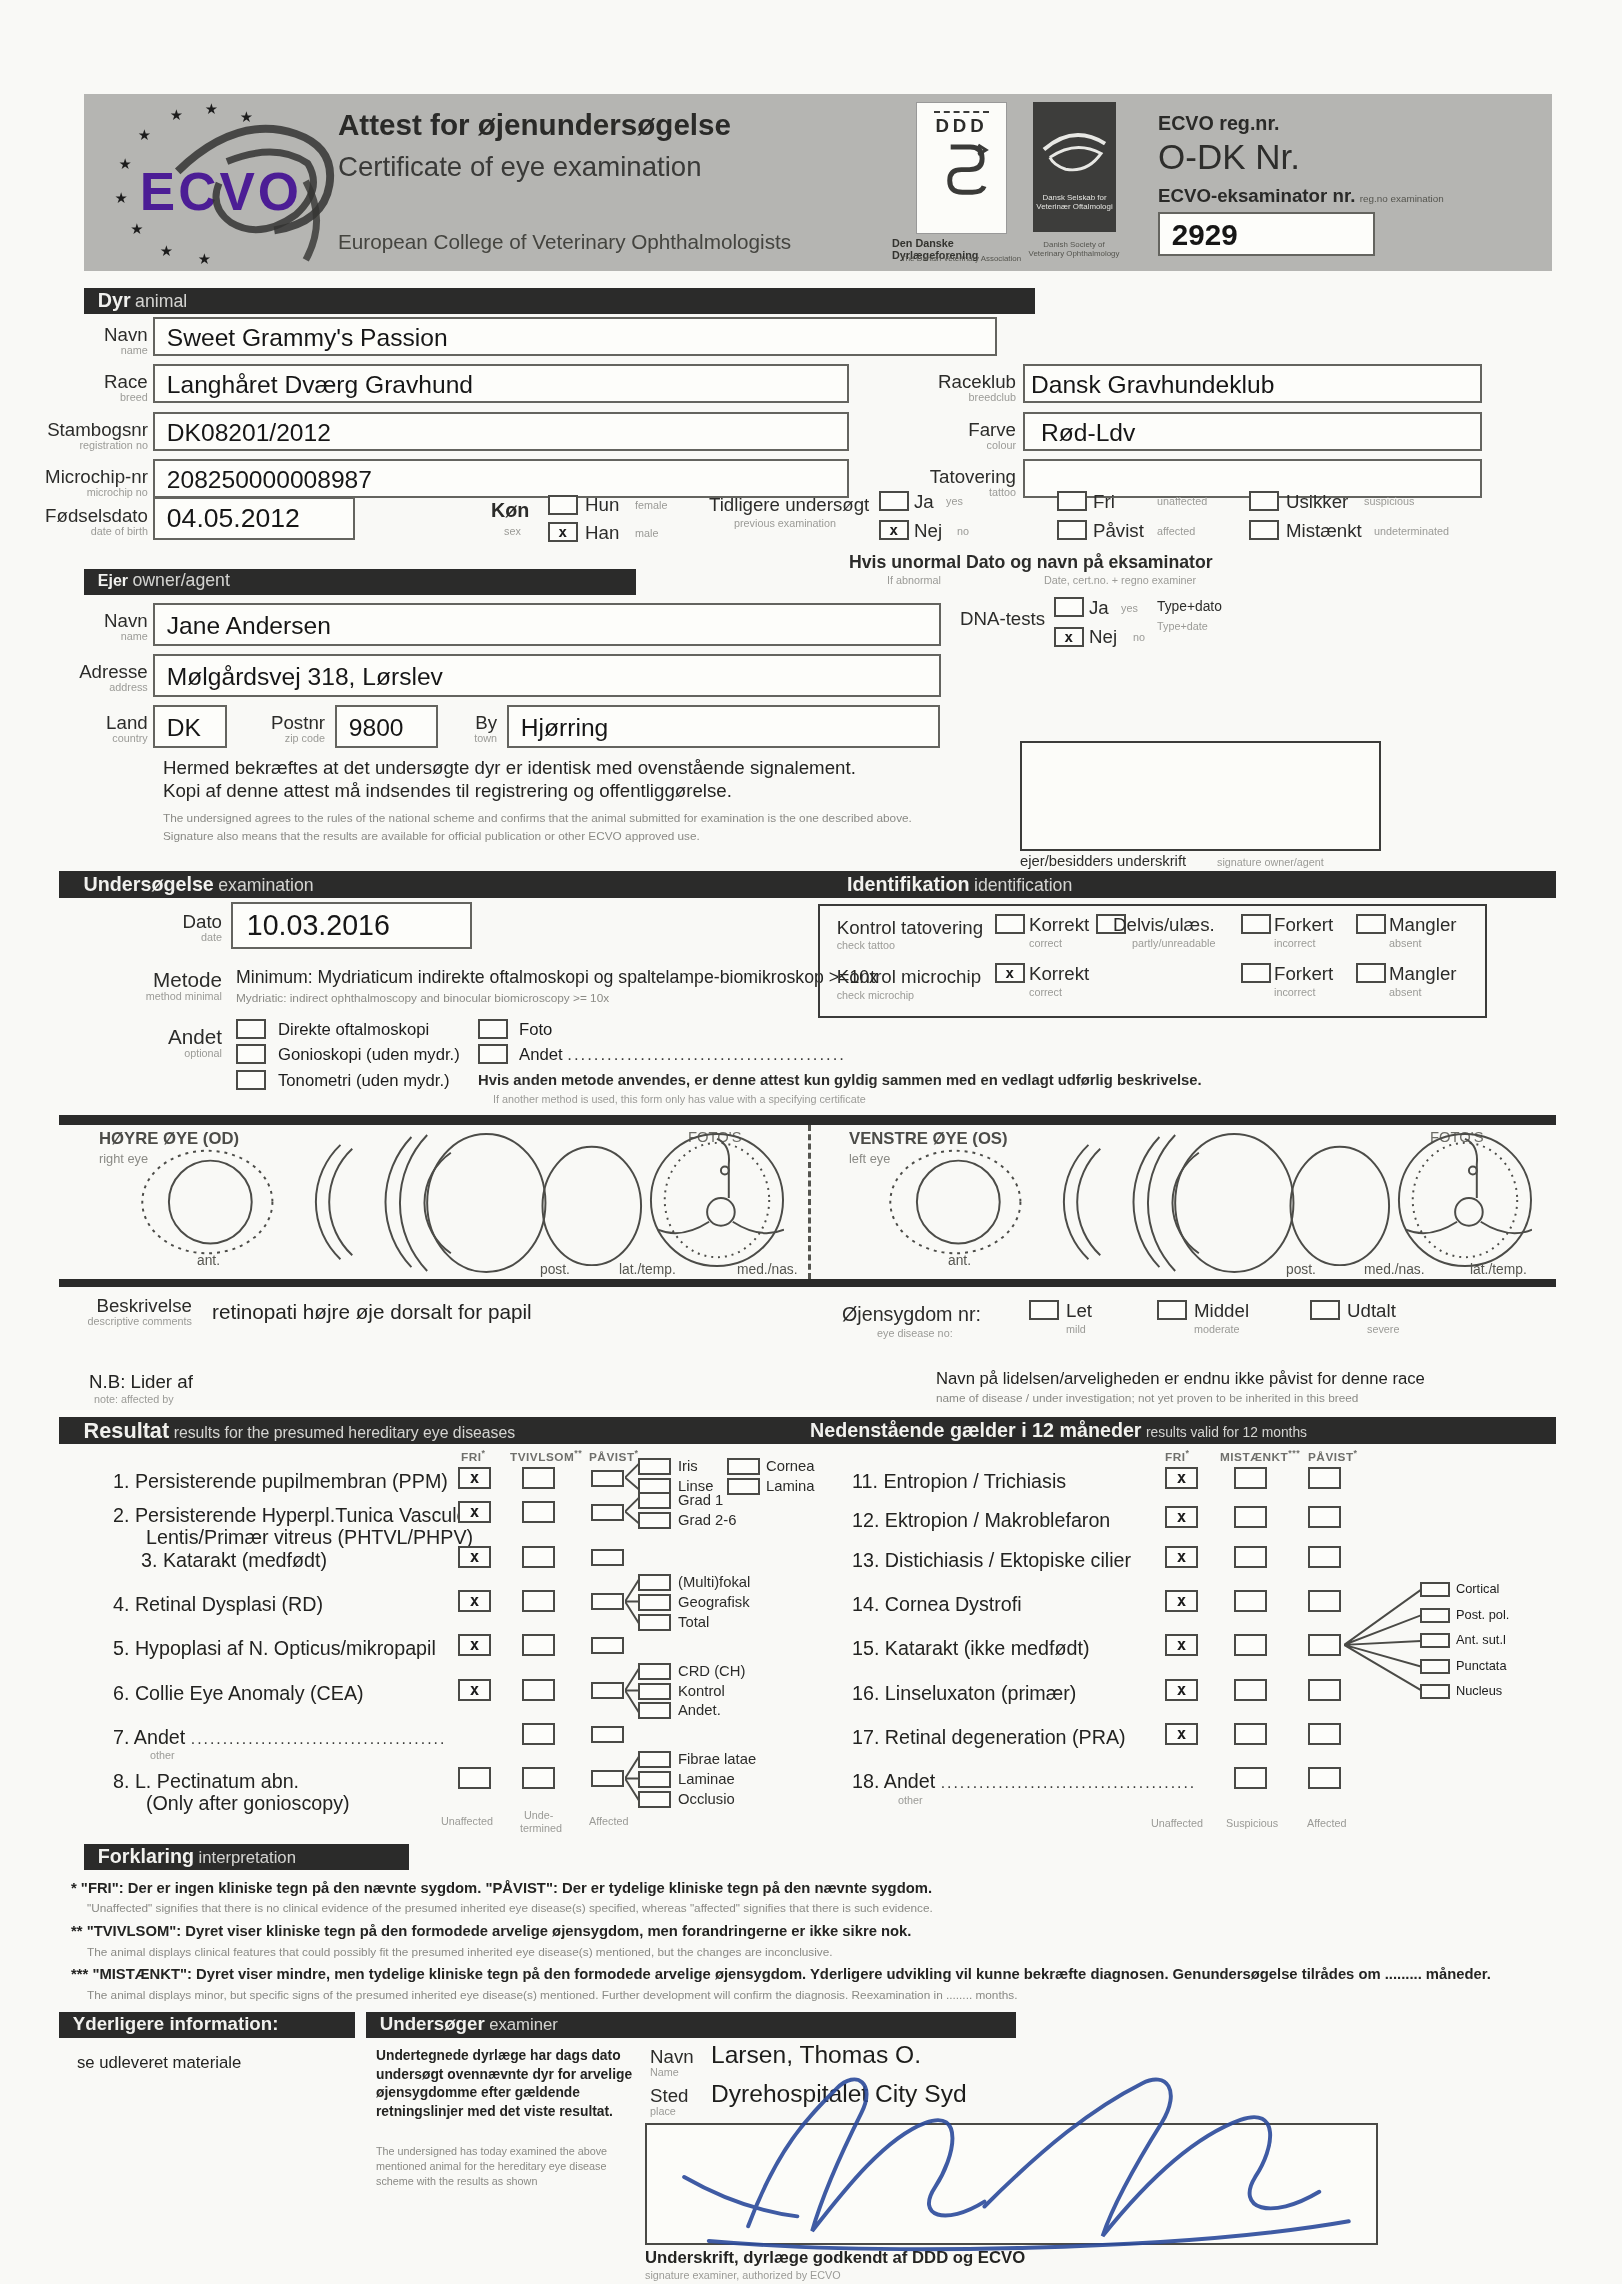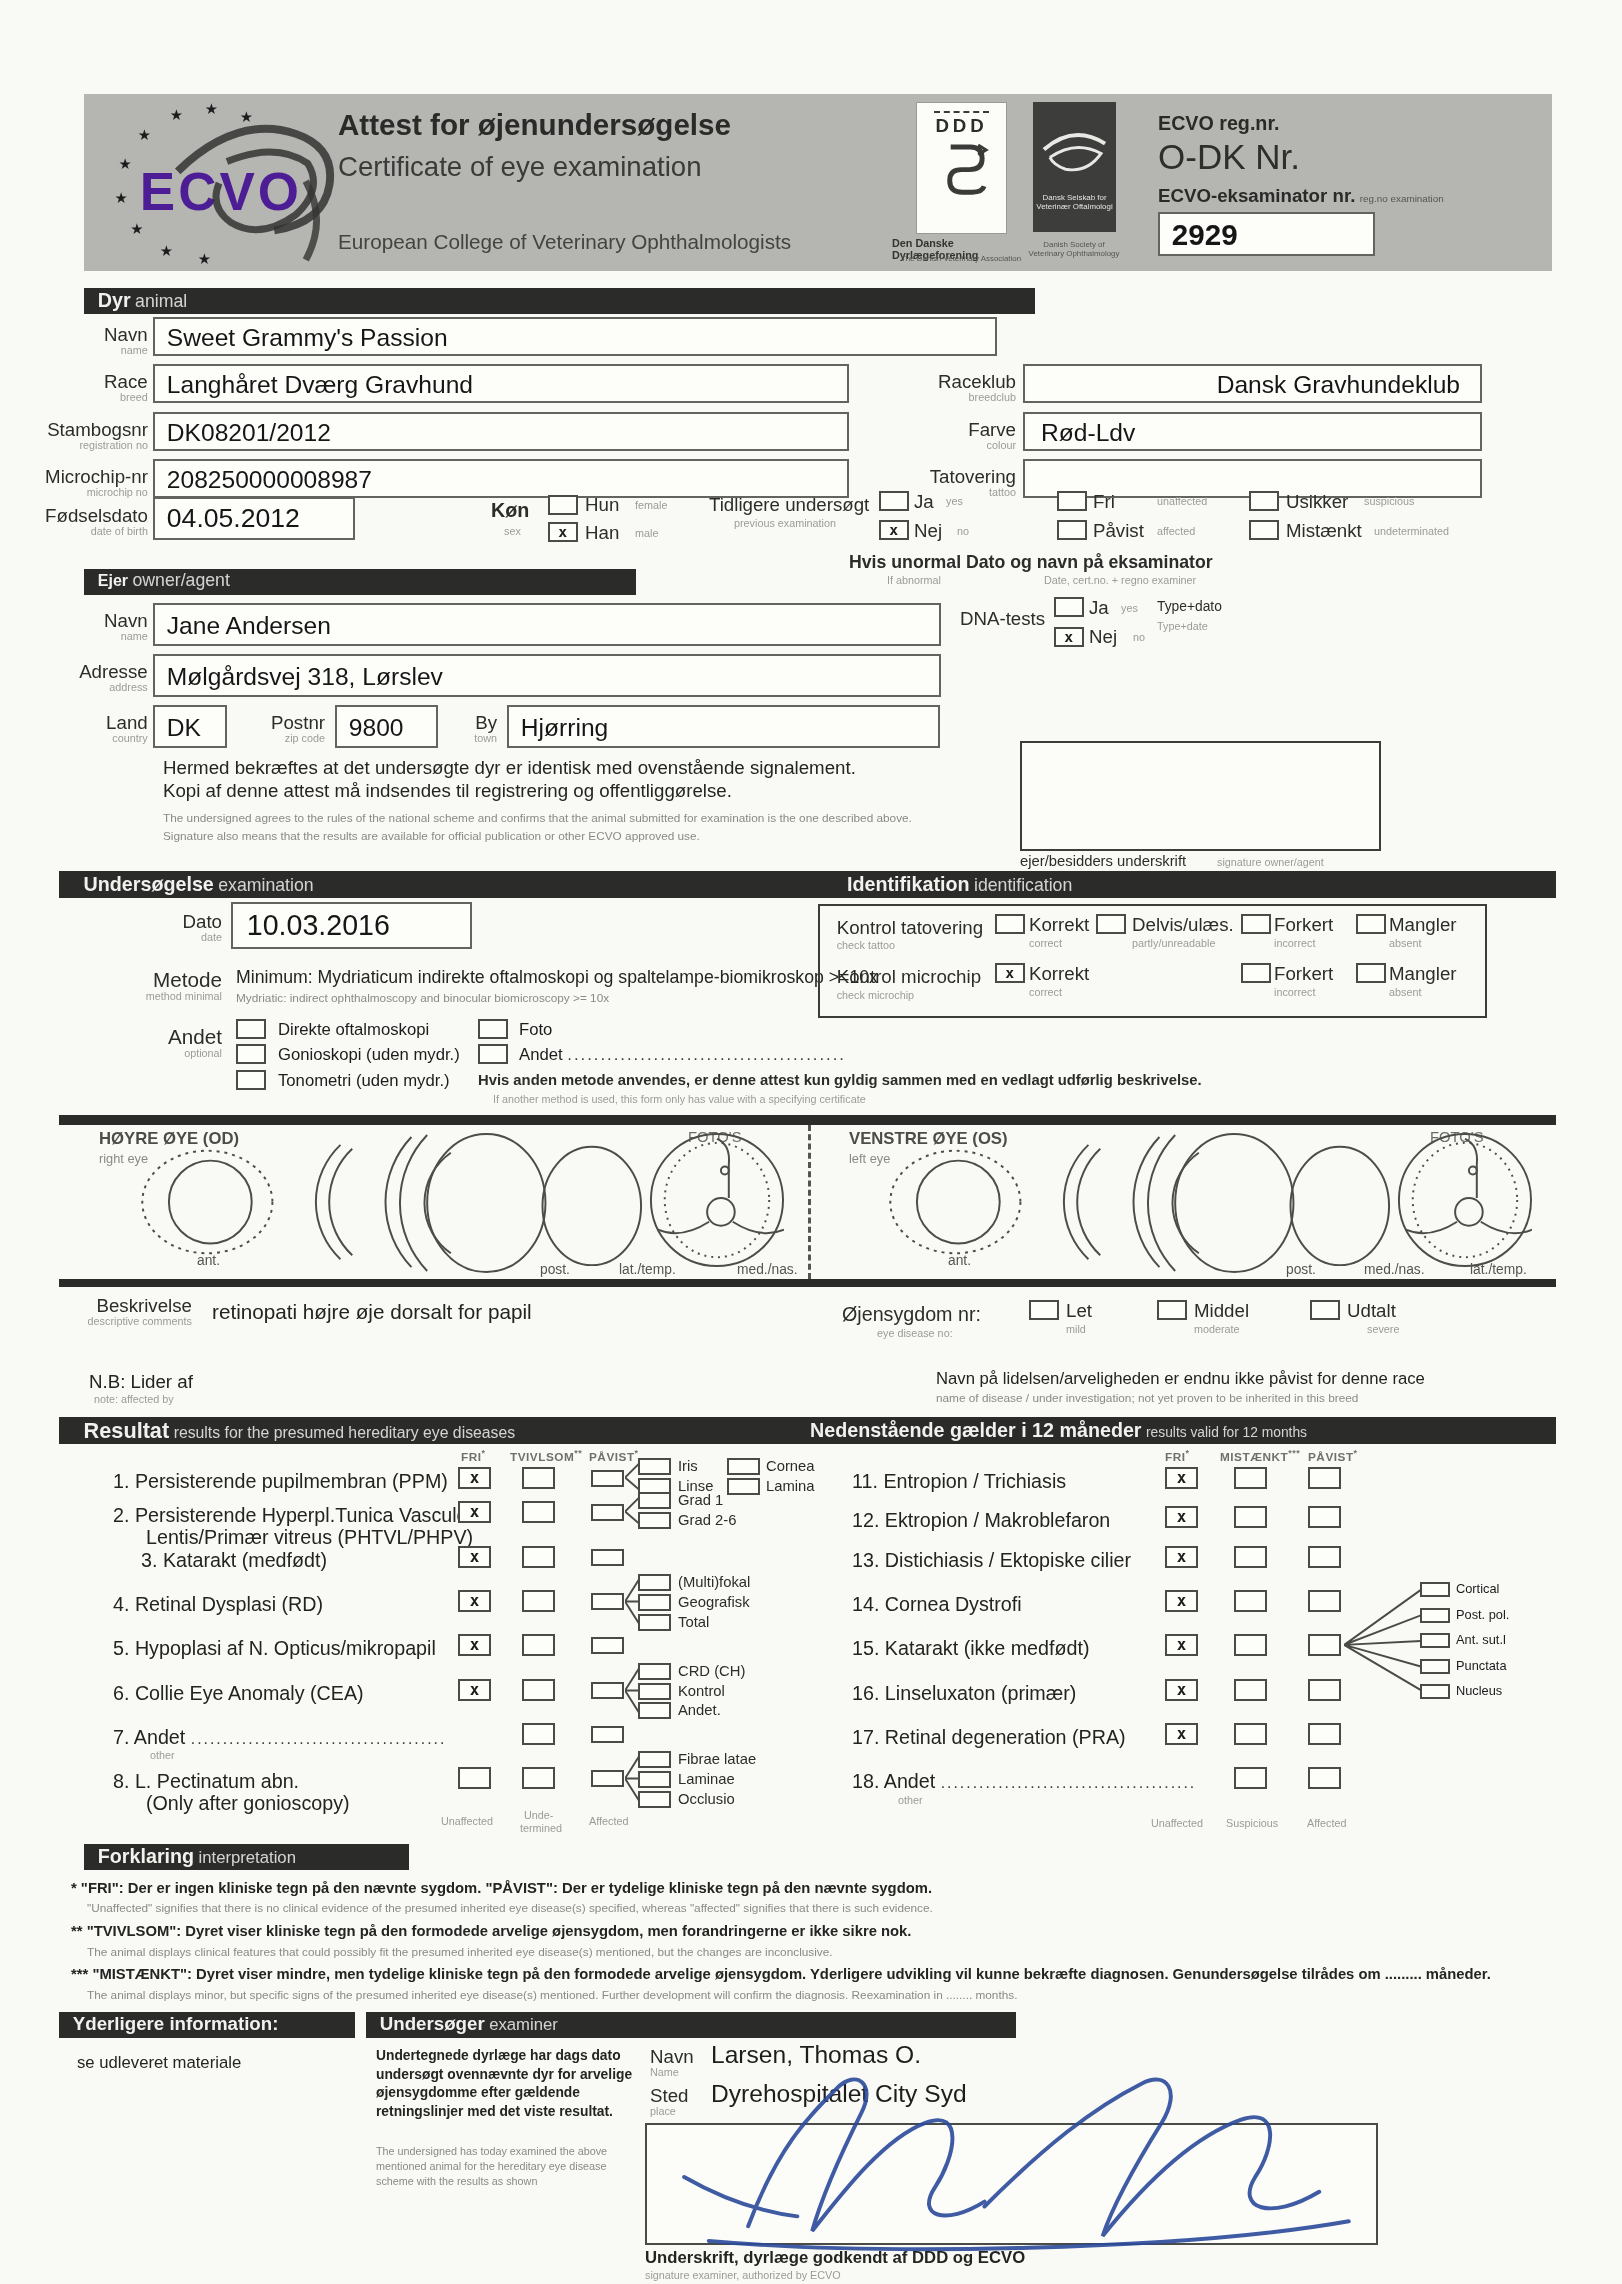--- a/index.html
+++ b/index.html
@@ -101,21 +101,21 @@
 
   <div class="abs rt" style="left:19.7px;top:372px;width:128px;">
     <div class="lda">Race</div>
       <div class="len">breed</div>
   </div>
   <div class="abs box val" style="left:153px;top:364px;width:696px;height:39px;padding:3px 11.8px;">Langhåret Dværg Gravhund</div>
   <div class="abs rt" style="left:906px;top:372px;width:110px;">
     <div class="lda">Raceklub</div>
       <div class="len">breedclub</div>
   </div>
-  <div class="abs box val" style="left:1023px;top:364px;width:459px;height:39px;padding:3px 20px;text-align:right;">Dansk Gravhundeklub</div>
+  <div class="abs box val" style="left:1023px;top:364px;width:459px;height:39px;padding:3px 6px;">Dansk Gravhundeklub</div>
 
   <div class="abs rt" style="left:9.9px;top:420px;width:138px;">
     <div class="lda">Stambogsnr</div>
       <div class="len">registration no</div>
   </div>
   <div class="abs box val" style="left:153px;top:412px;width:696px;height:39px;padding:3px 11.8px;">DK08201/2012</div>
   <div class="abs rt" style="left:906px;top:420px;width:110px;">
     <div class="lda">Farve</div>
       <div class="len">colour</div>
   </div>
@@ -264,21 +264,21 @@
   <span class="abs" style="left:478px;top:1072px;font-size:14.8px;font-weight:700;color:#2c2c2a;">Hvis anden metode anvendes, er denne attest kun gyldig sammen med en vedlagt udførlig beskrivelse.</span>
   <span class="abs sm" style="left:493px;top:1093px;">If another method is used, this form only has value with a specifying certificate</span>
 
   <div class="abs" style="left:818px;top:904px;width:665px;height:110px;border:2px solid #3c3c3a;">
     <span class="abs lda" style="left:16.7px;top:11.8px;">Kontrol tatovering</span>
     <span class="abs len" style="left:16.7px;top:34px;">check tattoo</span>
     <span class="abs cb" style="left:175px;top:7.9px;"></span>
     <span class="abs lda" style="left:209px;top:8.9px;">Korrekt</span>
     <span class="abs len" style="left:209px;top:31.5px;">correct</span>
     <span class="abs cb" style="left:276px;top:7.9px;"></span>
-    <span class="abs lda" style="left:312px;top:8.9px;">Delvis/ulæs.</span>
+    <span class="abs lda" style="left:293px;top:8.9px;">Delvis/ulæs.</span>
     <span class="abs len" style="left:312px;top:31.5px;">partly/unreadable</span>
     <span class="abs cb" style="left:421px;top:7.9px;"></span>
     <span class="abs lda" style="left:454px;top:8.9px;">Forkert</span>
     <span class="abs len" style="left:454px;top:31.5px;">incorrect</span>
     <span class="abs cb" style="left:536px;top:7.9px;"></span>
     <span class="abs lda" style="left:569px;top:8.9px;">Mangler</span>
     <span class="abs len" style="left:569px;top:31.5px;">absent</span>
 
     <span class="abs lda" style="left:16.7px;top:61px;">Kontrol microchip</span>
     <span class="abs len" style="left:16.7px;top:84px;">check microchip</span>

